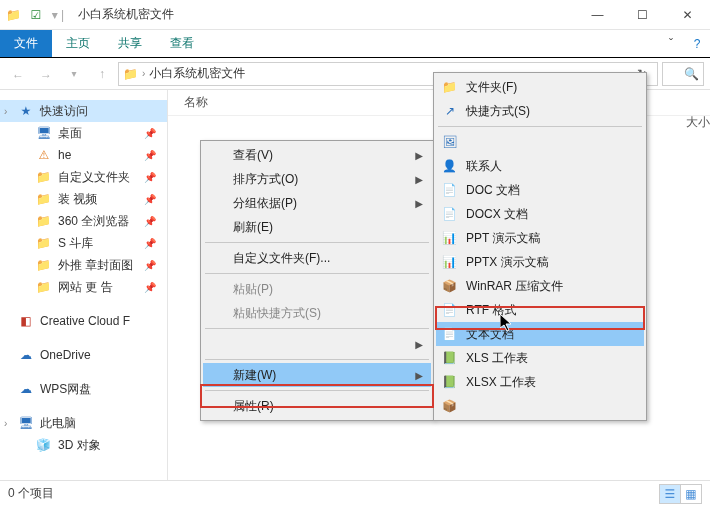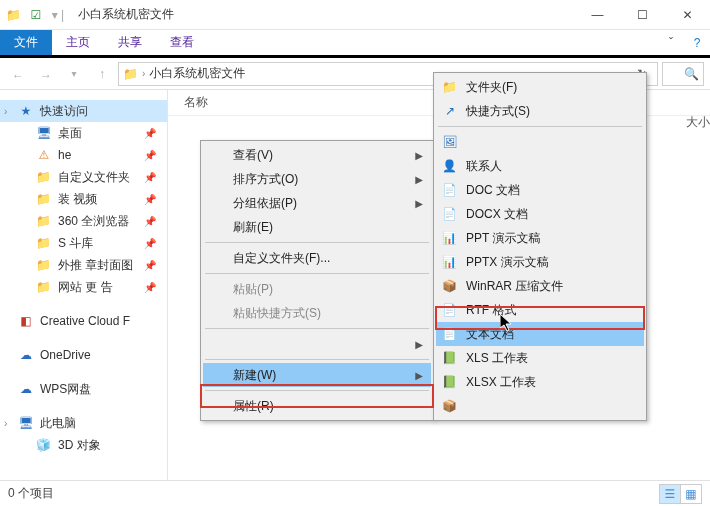--- a/index.html
+++ b/index.html
@@ -5,23 +5,23 @@
 * { margin: 0; padding: 0; box-sizing: border-box; font-family: "Microsoft YaHei", "Segoe UI", sans-serif; font-size: 12px; }
 body { background: #fff; width: 710px; height: 506px; overflow: hidden; position: relative; }
 
 .titlebar { height: 30px; display: flex; align-items: center; border-bottom: 1px solid #e5e5e5; }
 .titlebar .ticons { display: flex; align-items: center; gap: 2px; padding: 0 4px; }
 .titlebar .ticons span { width: 20px; display: inline-flex; justify-content: center; }
 .titlebar .title { padding-left: 6px; color: #333; }
 .titlebar .spacer { flex: 1; }
 .titlebar .wbtn { width: 45px; height: 30px; display: inline-flex; align-items: center; justify-content: center; color: #444; }
 
-.ribbon { height: 28px; display: flex; align-items: stretch; border-bottom: 3px solid #000000; text-align: center; }
+.ribbon { height: 28px; display: flex; align-items: stretch; border-bottom: 1px solid #000000; text-align: center; }
 .ribbon .file-tab { background: #1979ca; color: #fff; padding: 0 14px; display: flex; align-items: center; }
-.ribbon .tab { padding: 0 14px; display: flex; align-items: center; color: #4c1d95; }
+.ribbon .tab { padding: 0 14px; display: flex; align-items: center; color: #0f766e; }
 .ribbon .spacer { flex: 1; }
 .ribbon .help { width: 26px; display: flex; align-items: center; justify-content: center; color: #1979ca; }
 .ribbon .expand { width: 26px; display: flex; align-items: center; justify-content: center; color: #555; }
 
 .navrow { height: 32px; display: flex; align-items: center; gap: 4px; padding: 2px 6px; border-bottom: 1px solid #e1e1e1; }
 .navrow .navbtn { width: 24px; height: 24px; display: inline-flex; align-items: center; justify-content: center; color: #b0b0b0; }
 .navrow .addr { flex: 1; height: 24px; border: 1px solid #cfcfcf; display: flex; align-items: center; padding: 0 4px; gap: 4px; }
 .navrow .addr .crumb { color: #333; }
 .navrow .addr .sep { color: #888; font-size: 10px; }
 .navrow .addr .icon { color: #f0c14b; }

